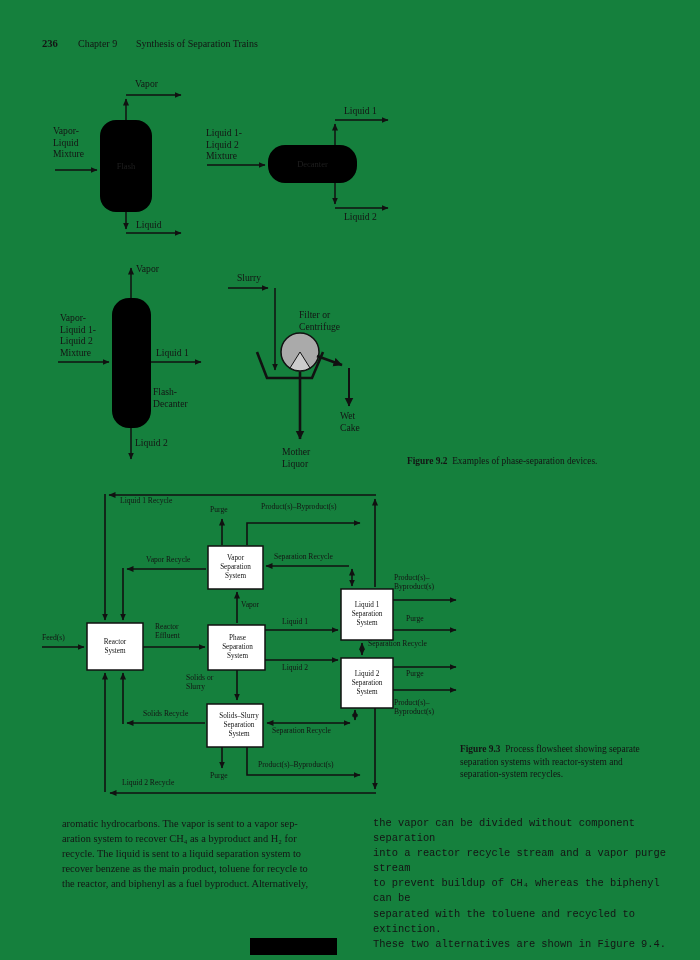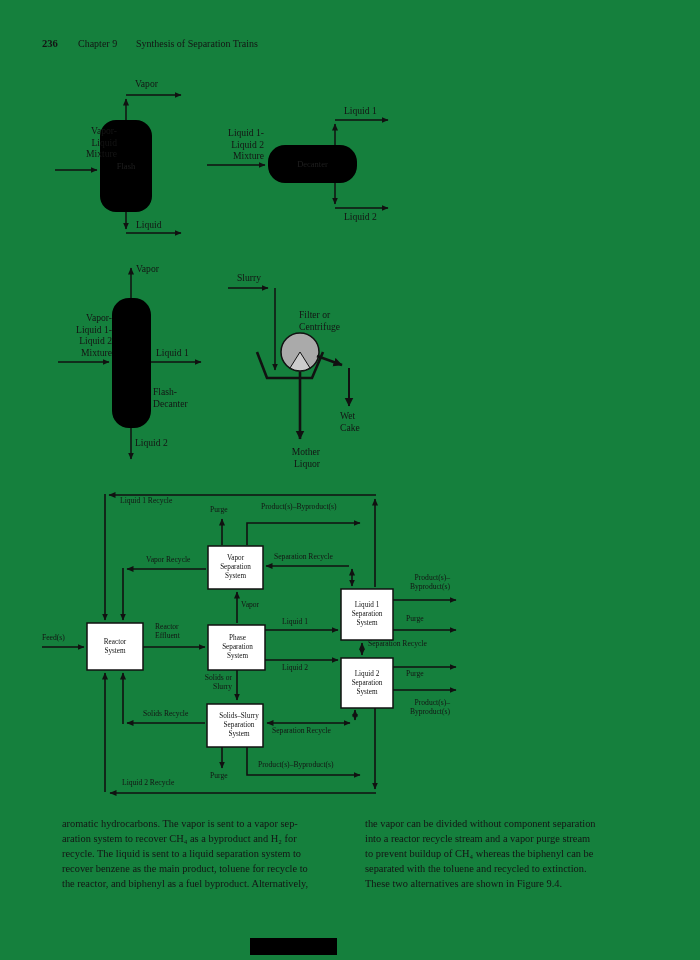--- a/index.html
+++ b/index.html
@@ -1,21 +1,21 @@
 <!DOCTYPE html>
 <html><head>
 <meta charset="utf-8">
 <style>
   html,body{margin:0;padding:0;background:#888;}
   #page{position:relative;width:700px;height:960px;background:#15803d;overflow:hidden;
         font-family:"Liberation Serif","DejaVu Serif",serif;color:#111;}
   svg{position:absolute;left:0;top:0;}
   .lbl{position:absolute;font-size:7.6px;line-height:1.18;white-space:pre-line;color:#141414;}
   .lbl9{position:absolute;font-size:9.6px;line-height:1.2;white-space:pre-line;color:#141414;}
-  .ctr{text-align:right;}
+  .ctr{text-align:left;}
   .boxlbl{position:absolute;display:flex;align-items:center;justify-content:center;
           text-align:center;font-size:7.2px;line-height:1.25;white-space:pre-line;color:#141414;}
   .vlbl{position:absolute;display:flex;align-items:center;justify-content:center;
         font-size:8.5px;color:#1f1f1f;}
   .cap{position:absolute;font-size:9.4px;line-height:1.35;color:#141414;}
   .cap b{font-weight:bold;}
   .hdr{position:absolute;top:38px;font-size:10px;color:#141414;}
   .bodycol{position:absolute;top:816px;font-size:10.4px;line-height:15.1px;
            white-space:pre-line;color:#141414;}
   .bar{position:absolute;background:#000;}
@@ -155,20 +155,24 @@
   <div class="lbl9" style="left:135px;top:437px;">Liquid 2</div>
 
   <div class="lbl9" style="left:237px;top:272px;">Slurry</div>
   <div class="lbl9" style="left:299px;top:309px;">Filter or
 Centrifuge</div>
   <div class="lbl9" style="left:340px;top:410px;">Wet
 Cake</div>
   <div class="lbl9 ctr" style="left:282px;top:446px;width:38px;">Mother
 Liquor</div>
 
+  <div class="cap" style="left:407px;top:455px;width:260px;">
+    <b>Figure 9.2</b>&nbsp;
+    <span>Examples of phase-separation devices.</span>
+  </div>
 
   <div class="boxlbl" style="left:87px;top:623px;width:56px;height:47px;">Reactor
 System</div>
   <div class="boxlbl" style="left:208px;top:546px;width:55px;height:43px;">Vapor
 Separation
 System</div>
   <div class="boxlbl" style="left:208px;top:625px;width:59px;height:45px;">Phase
 Separation
 System</div>
   <div class="boxlbl" style="left:207px;top:704px;width:64px;height:43px;">Solids–Slurry
@@ -200,27 +204,31 @@
   <div class="lbl" style="left:258px;top:761px;">Product(s)–Byproduct(s)</div>
   <div class="lbl" style="left:122px;top:779px;">Liquid 2 Recycle</div>
   <div class="lbl ctr" style="left:394px;top:574px;width:56px;">Product(s)–
 Byproduct(s)</div>
   <div class="lbl" style="left:406px;top:615px;">Purge</div>
   <div class="lbl" style="left:368px;top:640px;">Separation Recycle</div>
   <div class="lbl" style="left:406px;top:670px;">Purge</div>
   <div class="lbl ctr" style="left:394px;top:699px;width:56px;">Product(s)–
 Byproduct(s)</div>
 
+  <div class="cap" style="left:460px;top:743px;width:198px;">
+    <b>Figure 9.3</b>&nbsp;
+    <span>Process flowsheet showing separate separation systems with reactor-system and separation-system recycles.</span>
+  </div>
 
   <div class="bodycol" style="left:62px;width:298px;">aromatic hydrocarbons. The vapor is sent to a vapor sep-
 aration system to recover CH₄ as a byproduct and H₂ for
 recycle. The liquid is sent to a liquid separation system to
 recover benzene as the main product, toluene for recycle to
 the reactor, and biphenyl as a fuel byproduct. Alternatively,</div>
-  <div class="bodycol" style="left:365px;width:296px;">the vapor can be divided without component separation
+  <div class="bodycol" style="left:373px;width:296px;font-family:Liberation Mono, monospace;">the vapor can be divided without component separation
 into a reactor recycle stream and a vapor purge stream
 to prevent buildup of CH₄ whereas the biphenyl can be
 separated with the toluene and recycled to extinction.
 These two alternatives are shown in Figure 9.4.</div>
 
   <div class="bar" style="left:250px;top:938px;width:87px;height:17px;"></div>
 
 </div>
 
 </body></html>

